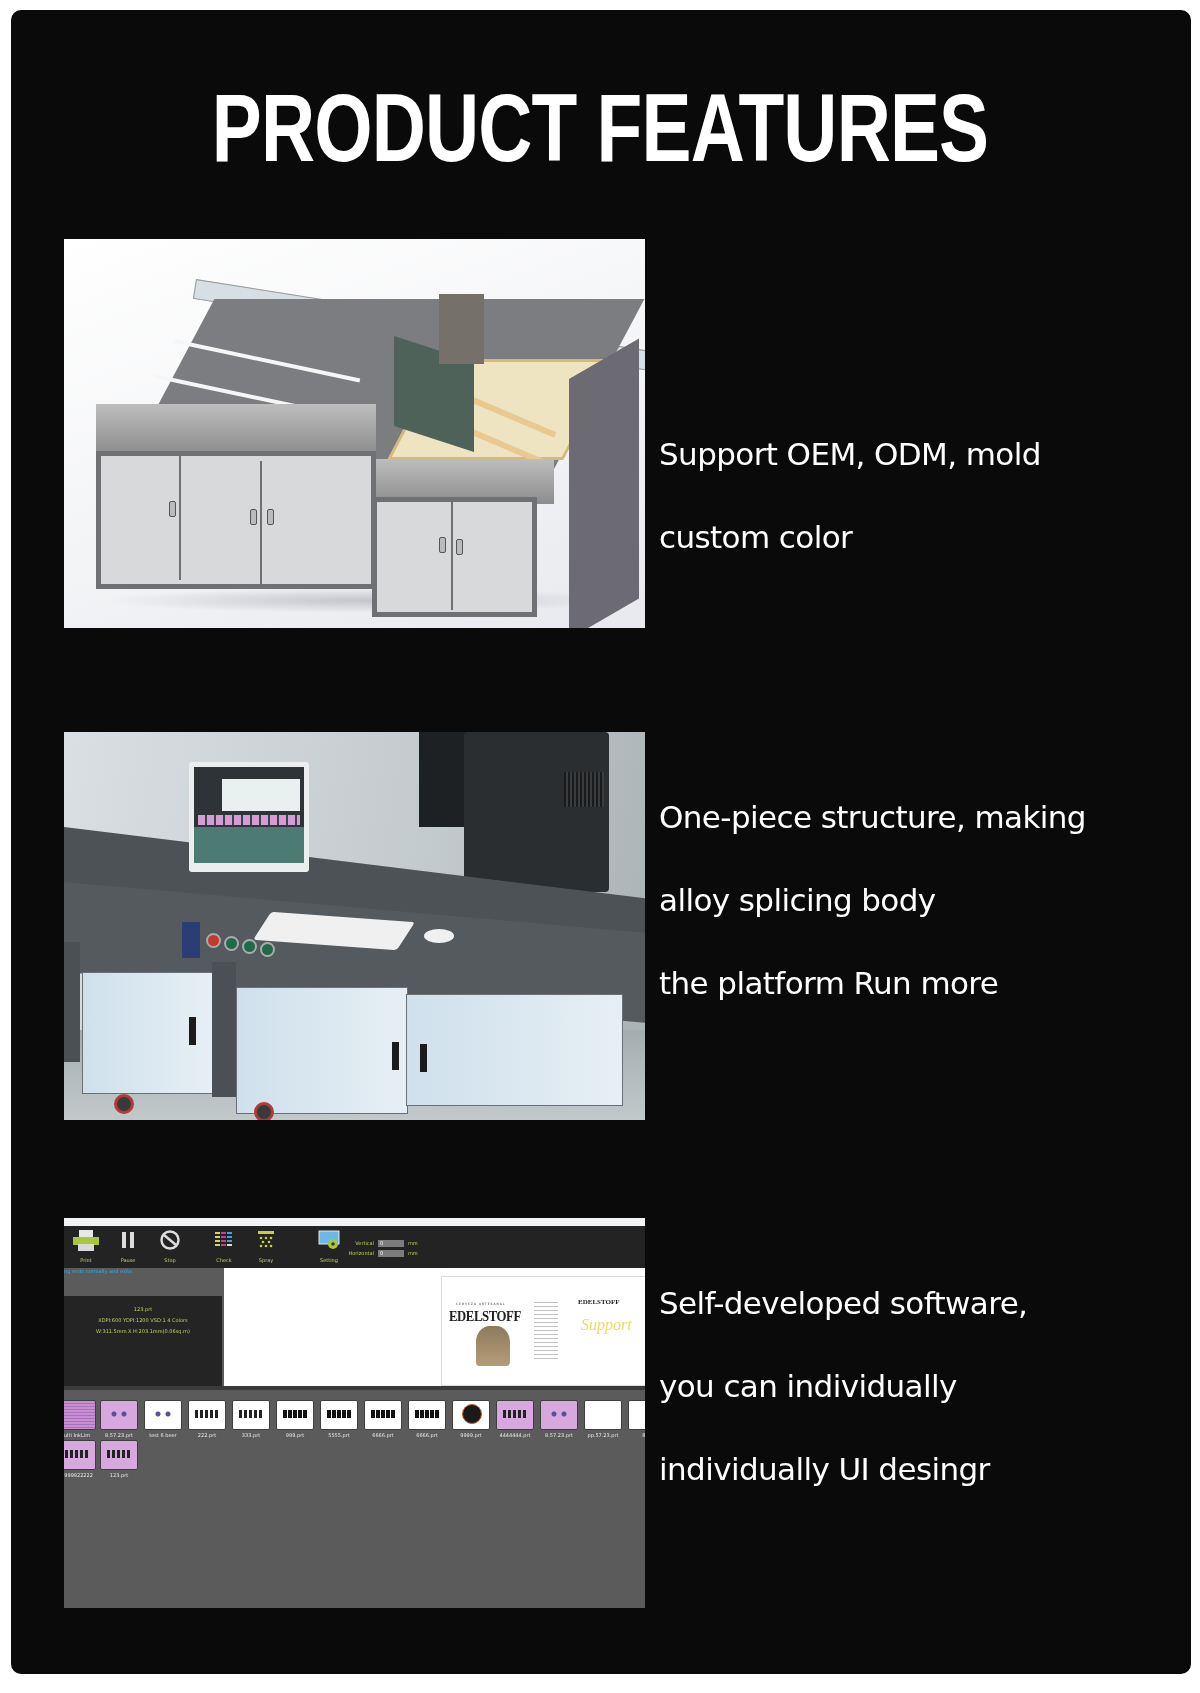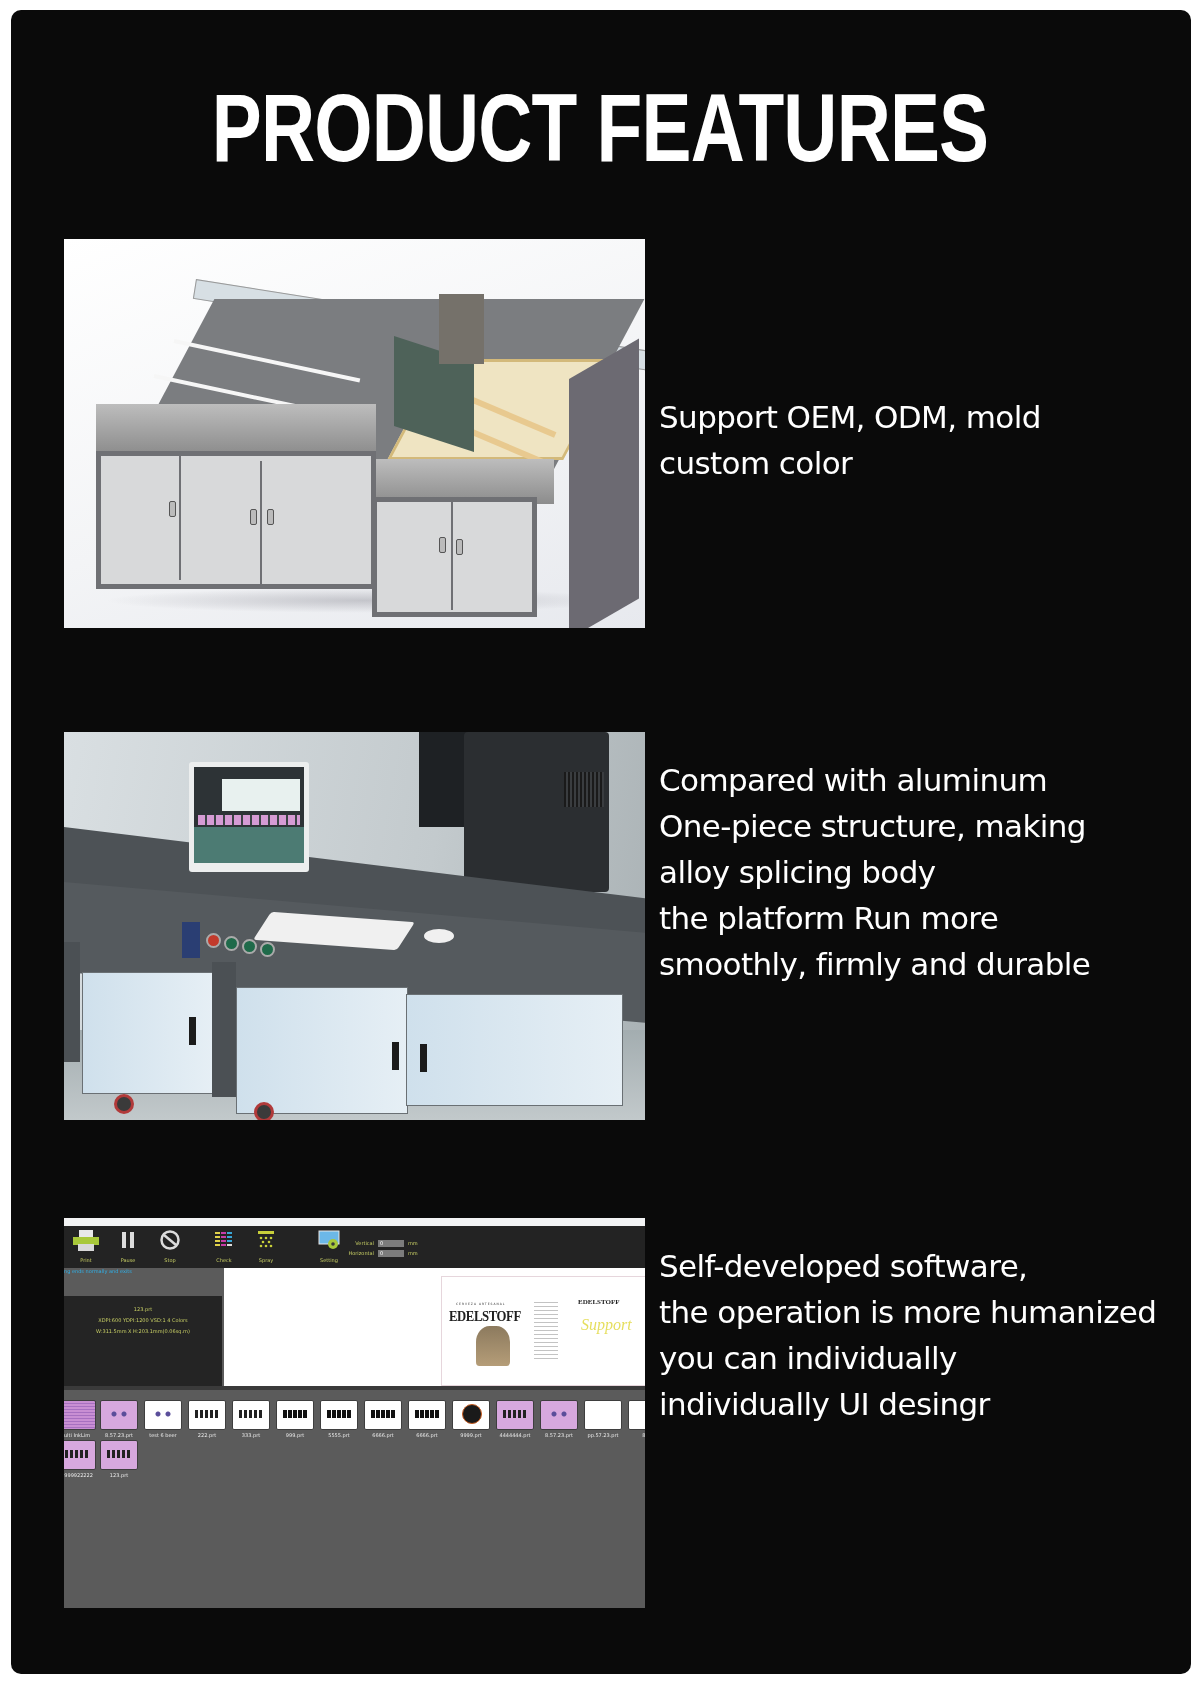--- a/index.html
+++ b/index.html
@@ -18,21 +18,21 @@
     transform: scaleX(0.78); transform-origin: 600px 0;
   }
   .media {
     position: absolute; left: 64px; width: 581px; overflow: hidden;
   }
   .feature-text {
     position: absolute; left: 659px; color: #ffffff;
     font-family: "DejaVu Sans", sans-serif; font-size: 31px; line-height: 46px;
     letter-spacing: -0.6px;
   }
-  .feature-text div { white-space: nowrap; }
+  .feature-text div { white-space: nowrap; margin-top: 37px; }
 
   
   .cad { top: 239px; height: 389px; background: linear-gradient(160deg,#ffffff 0%,#f3f4f6 55%,#e7e9ee 100%); }
   .cad .top-plate { position:absolute; left: 60px; top: 60px; width: 430px; height: 170px; background:#7b7d80;
     transform: skewX(-28deg); transform-origin: left bottom; }
   .cad .back-rail { position:absolute; left: 132px; top: 40px; width: 460px; height: 18px; background:#d7dfe4;
     transform: rotate(9deg); transform-origin:left top; border:1px solid #9a9a9a;}
   .cad .slot { position:absolute; height:4px; background:#f6f6f6; transform: rotate(12deg); transform-origin:left;}
   .cad .front-strip { position:absolute; left: 32px; top: 165px; width: 280px; height: 50px; background:linear-gradient(#bdbdbd,#8c8c8c);}
   .cad .front-strip2 { position:absolute; left: 310px; top: 220px; width: 180px; height: 45px; background:linear-gradient(#bdbdbd,#8c8c8c);}
@@ -173,25 +173,23 @@
   <div class="frame" style="left:148px;top:230px;width:24px;height:135px;"></div>
   <div class="cab-door" style="left:172px;top:255px;width:170px;height:125px;"></div>
   <div class="cab-door" style="left:342px;top:262px;width:215px;height:110px;"></div>
   <div class="slot" style="left:125px;top:285px;"></div>
   <div class="slot" style="left:328px;top:310px;"></div>
   <div class="slot" style="left:356px;top:312px;"></div>
   <div class="wheel" style="left:50px;top:362px;"></div>
   <div class="wheel" style="left:190px;top:370px;"></div>
 </div>
 <div class="feature-text" style="top:757px;">
-  <div>Compared with aluminum</div>
   <div>One-piece structure, making</div>
   <div>alloy splicing body</div>
   <div>the platform Run more</div>
-  <div>smoothly, firmly and durable</div>
 </div>
 
 <div class="media ui">
   <div class="topbar"></div>
   <div class="toolbar">
     <div class="tool" style="left:2px;">
       <span class="ico">
         <svg width="30" height="25" viewBox="0 0 30 25">
             <rect x="8" y="2" width="14" height="8" fill="#e8e8e8"></rect>
             <rect x="2" y="9" width="26" height="8" fill="#a8c83a"></rect>
@@ -393,16 +391,15 @@
     <div class="thumb" style="left:36px;top:40px;">
       <div class="img" style="background:#d7a8de;">
           <div class="mark"></div>
         </div>
       <span class="cap">123.prt</span>
     </div>
   </div>
 </div>
 <div class="feature-text" style="top:1243px;">
   <div>Self-developed software,</div>
-  <div>the operation is more humanized</div>
   <div>you can individually</div>
   <div>individually UI desingr</div>
 </div>
 
 </body></html>

